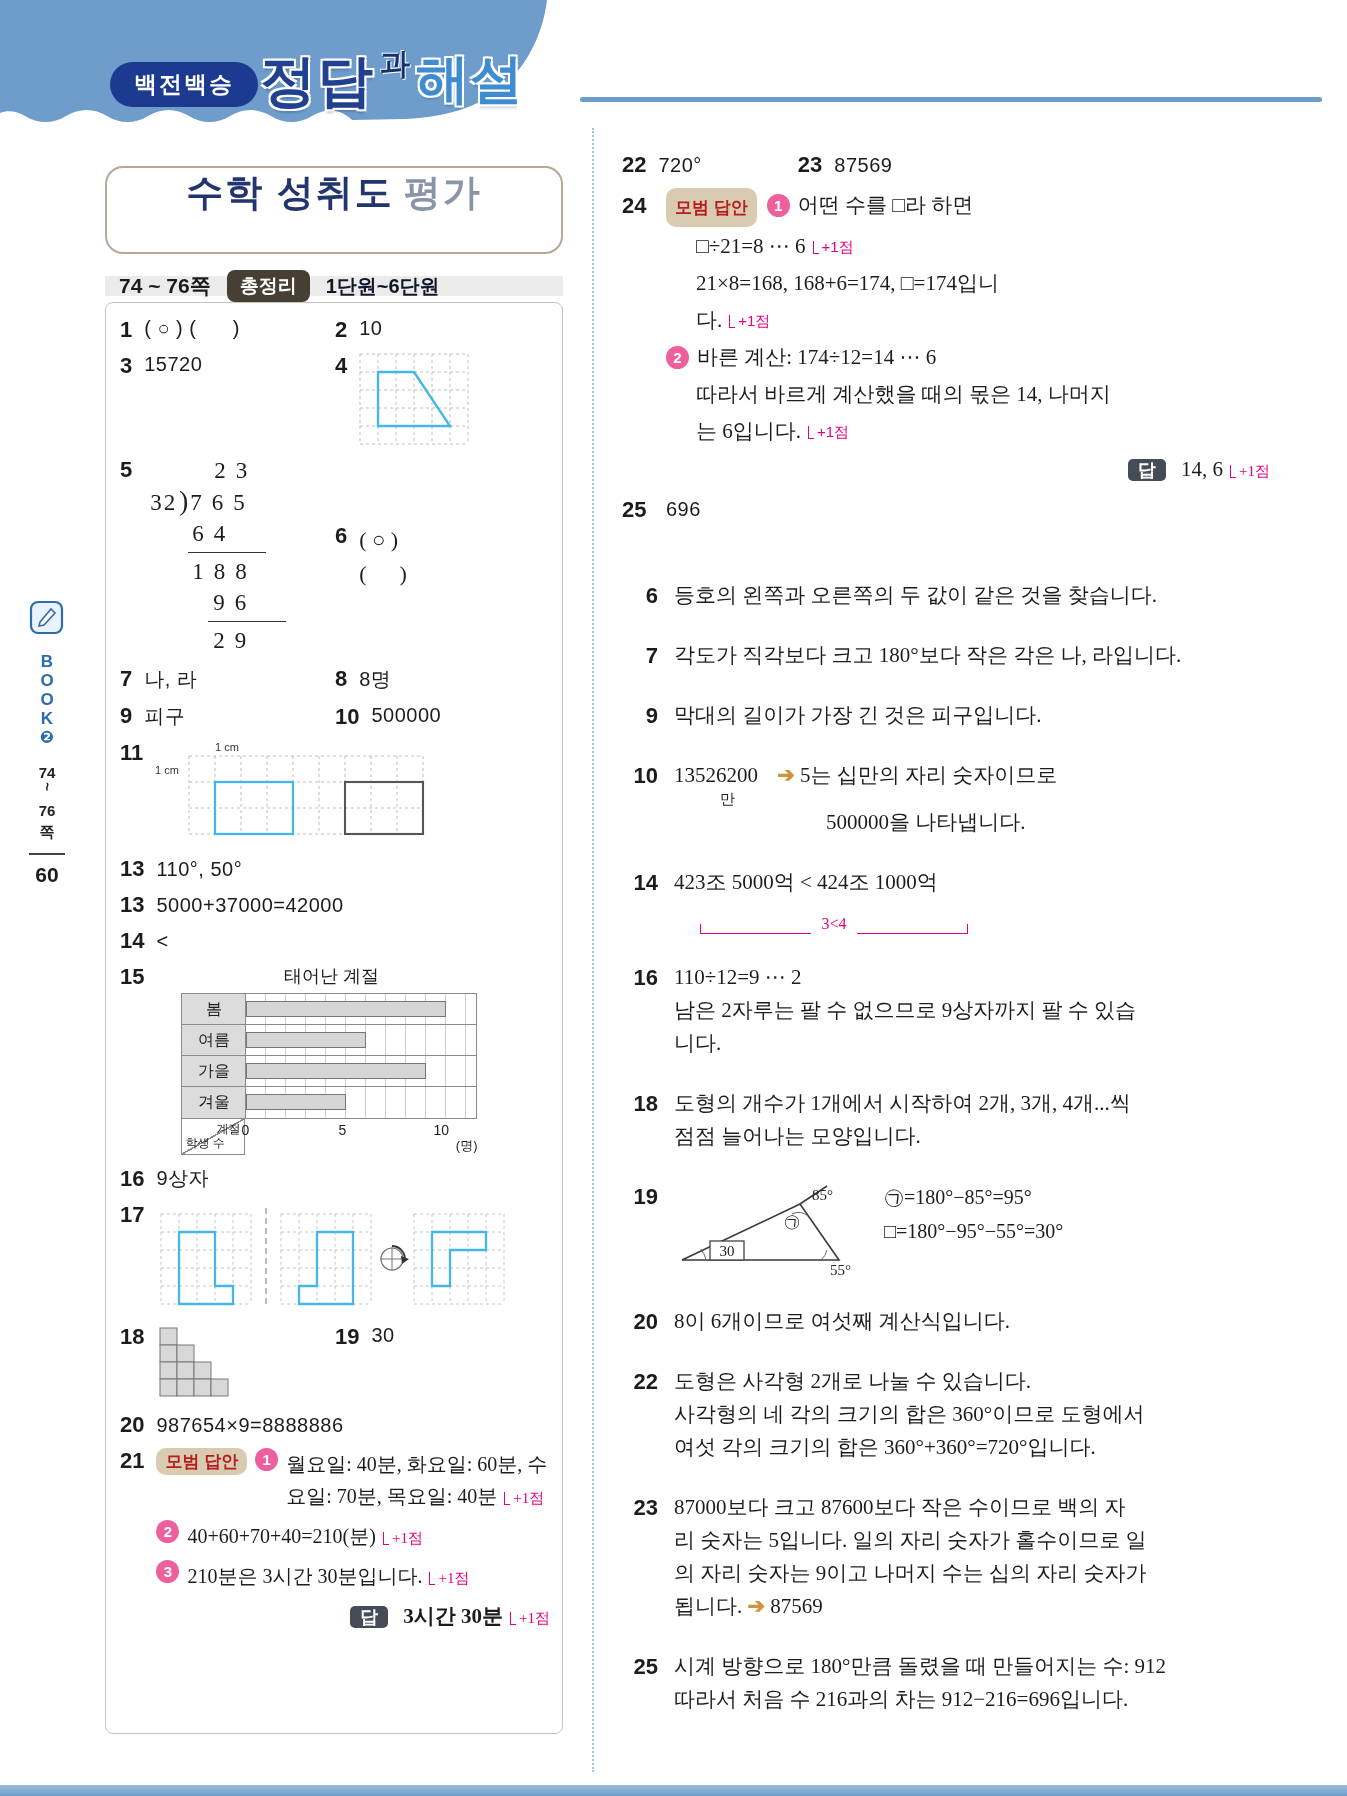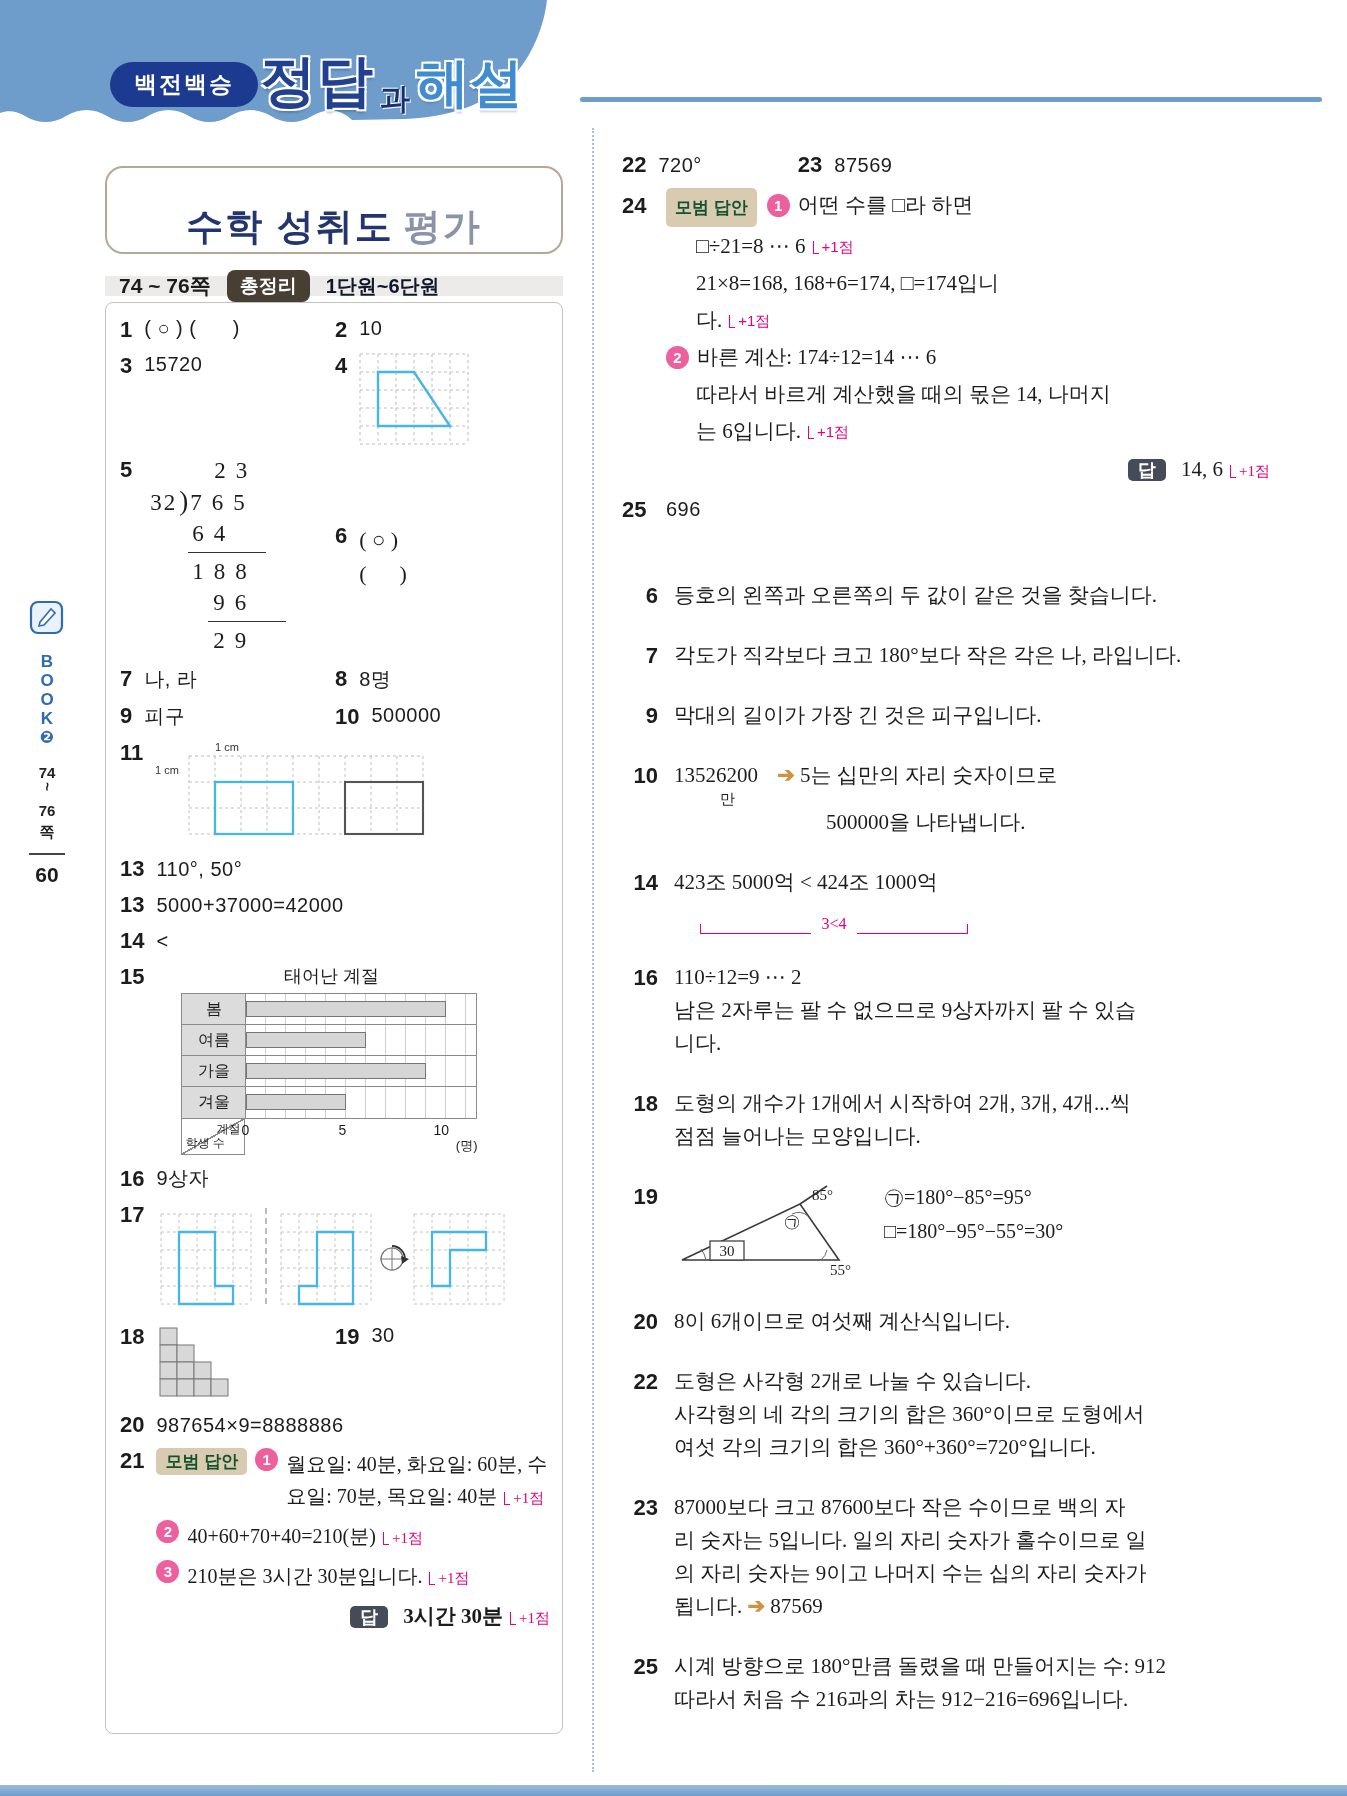--- a/index.html
+++ b/index.html
@@ -4,42 +4,42 @@
 <style>
 *{margin:0;padding:0;box-sizing:border-box}
 html,body{width:1347px;height:1796px}
 body{background:#fff;font-family:"Liberation Sans","DejaVu Sans",sans-serif;color:#1c1c1c;position:relative;overflow:hidden}
 .kr{font-family:"Liberation Serif","DejaVu Serif",serif}
 .page{position:absolute;inset:0}
 
 
 .header-svg{position:absolute;left:0;top:0}
 .brand-badge{position:absolute;left:110px;top:62px;background:#1c3a8f;color:#fff;font-weight:700;font-size:23px;padding:7px 24px;border-radius:26px;letter-spacing:2px}
-.main-title{position:absolute;left:260px;top:44px;display:flex;align-items:flex-end;white-space:nowrap}
+.main-title{position:absolute;left:260px;top:44px;display:flex;align-items:flex-start;white-space:nowrap}
 .main-title .t1{font-size:56px;font-weight:900;color:#21408f;text-shadow:-2px -2px 0 #fff,2px -2px 0 #fff,-2px 2px 0 #fff,2px 2px 0 #fff,0 4px 2px rgba(20,40,90,.25);letter-spacing:1px}
 .main-title .tj{font-size:30px;font-weight:800;color:#17306e;margin:0 6px;text-shadow:-1px -1px 0 #fff,1px 1px 0 #fff}
 .main-title .t2{font-size:53px;font-weight:900;color:#3f8cd0;text-shadow:-2px -2px 0 #fff,2px -2px 0 #fff,-2px 2px 0 #fff,2px 2px 0 #fff,0 4px 2px rgba(20,40,90,.2);letter-spacing:1px}
 
 
 .rail{position:absolute;left:16px;top:598px;width:62px;display:flex;flex-direction:column;align-items:center}
 .rail .memo{margin-bottom:16px}
 .rail .bletter{display:block;font-size:17px;line-height:19px;font-weight:800;color:#2f6bb0;text-align:center}
 .rail .pg{display:block;font-size:15px;line-height:19px;font-weight:700;color:#222;text-align:center;margin-top:2px}
 .rail .vtl{display:block;transform:rotate(90deg);font-size:15px;font-weight:700;line-height:17px}
 .rail .rule{width:36px;border-top:2px solid #444;margin:12px 0 8px}
 .rail .pno{font-size:21px;font-weight:800}
 .rail-pages{margin-top:14px}
 
 
 .v-divider{position:absolute;left:592px;top:128px;height:1644px;border-left:2px dotted #a9c2da}
 .bottom-bar{position:absolute;left:0;bottom:0;width:1347px;height:11px;background:linear-gradient(180deg,#9dbcdd,#6e9ccb)}
 
 
 .left-col{position:absolute;left:105px;top:166px;width:458px}
-.sec-title{border:2.5px solid #b5a896;border-radius:18px;height:88px;display:flex;align-items:flex-end;justify-content:center;background:#fff}
+.sec-title{border:2.5px solid #b5a896;border-radius:18px;height:88px;display:flex;align-items:flex-start;justify-content:center;background:#fff}
 .sec-title .st-strong{font-size:37px;font-weight:800;color:#23356e;letter-spacing:2px;margin-right:10px}
 .sec-title .st-light{font-size:37px;font-weight:700;color:#8a93a8;letter-spacing:2px}
 .range-row{margin-top:22px;background:#edebe9;height:20px;display:flex;align-items:center;gap:16px;padding-left:14px}
 .range-row .range{font-size:21px;font-weight:800}
 .badge-dark{background:#473f33;color:#fff;border-radius:8px;padding:3px 13px;font-size:19px;font-weight:700}
 .range-row .units{font-size:20px;font-weight:600;color:#0f172a}
 .abox{margin-top:6px;border:1.5px solid #c6c2bd;border-radius:8px;height:1432px;padding:14px 12px 10px 14px;overflow:hidden}
 
 .row{display:flex;align-items:center;margin-bottom:10px}
 .row.top{align-items:flex-start}
@@ -79,21 +79,21 @@
  background:linear-gradient(to bottom right,transparent calc(50% - .8px),#8a8a8a calc(50% - .8px) calc(50% + .8px),transparent calc(50% + .8px))}
 .corner-top{position:absolute;right:4px;top:2px}
 .corner-bottom{position:absolute;left:3px;bottom:2px}
 .c-ticks{position:relative;flex:1;height:36px;font-size:14px}
 .t0{position:absolute;left:-4px;top:3px}
 .t5{position:absolute;left:93px;top:3px}
 .t10{position:absolute;left:188px;top:3px}
 .c-unit{position:absolute;right:0;top:18px;font-size:13px}
 
 
-.badge-tan{background:#d9cbb2;color:#14532d;border-radius:5px;padding:2px 9px;font-size:17px;font-weight:700;flex:none}
+.badge-tan{background:#d9cbb2;color:#b91c1c;border-radius:10px;padding:2px 9px;font-size:17px;font-weight:700;flex:none}
 .badge-ans{background:#454b57;color:#fff;border-radius:5px;padding:1px 10px;font-size:18px;font-weight:700}
 .cnum{display:inline-flex;align-items:center;justify-content:center;width:23px;height:23px;border-radius:50%;background:#ee5f9e;color:#fff;font-size:15px;font-weight:700;flex:none;vertical-align:-4px}
 .score{color:#e5007d;font-size:15px;white-space:nowrap}
 .score .tick{display:inline-block;width:6px;height:13px;border-left:1.6px solid #e5007d;border-bottom:1.6px solid #e5007d;margin:0 3px 0 7px;vertical-align:-2px}
 
 
 .model{flex:1}
 .step{display:flex;align-items:flex-start;gap:8px;margin-bottom:6px}
 .stext{font-family:"Liberation Serif","DejaVu Serif",serif;font-size:20px;line-height:32px}
 .final-line{text-align:right;margin-top:8px;font-family:"Liberation Serif","DejaVu Serif",serif;font-size:21px}

